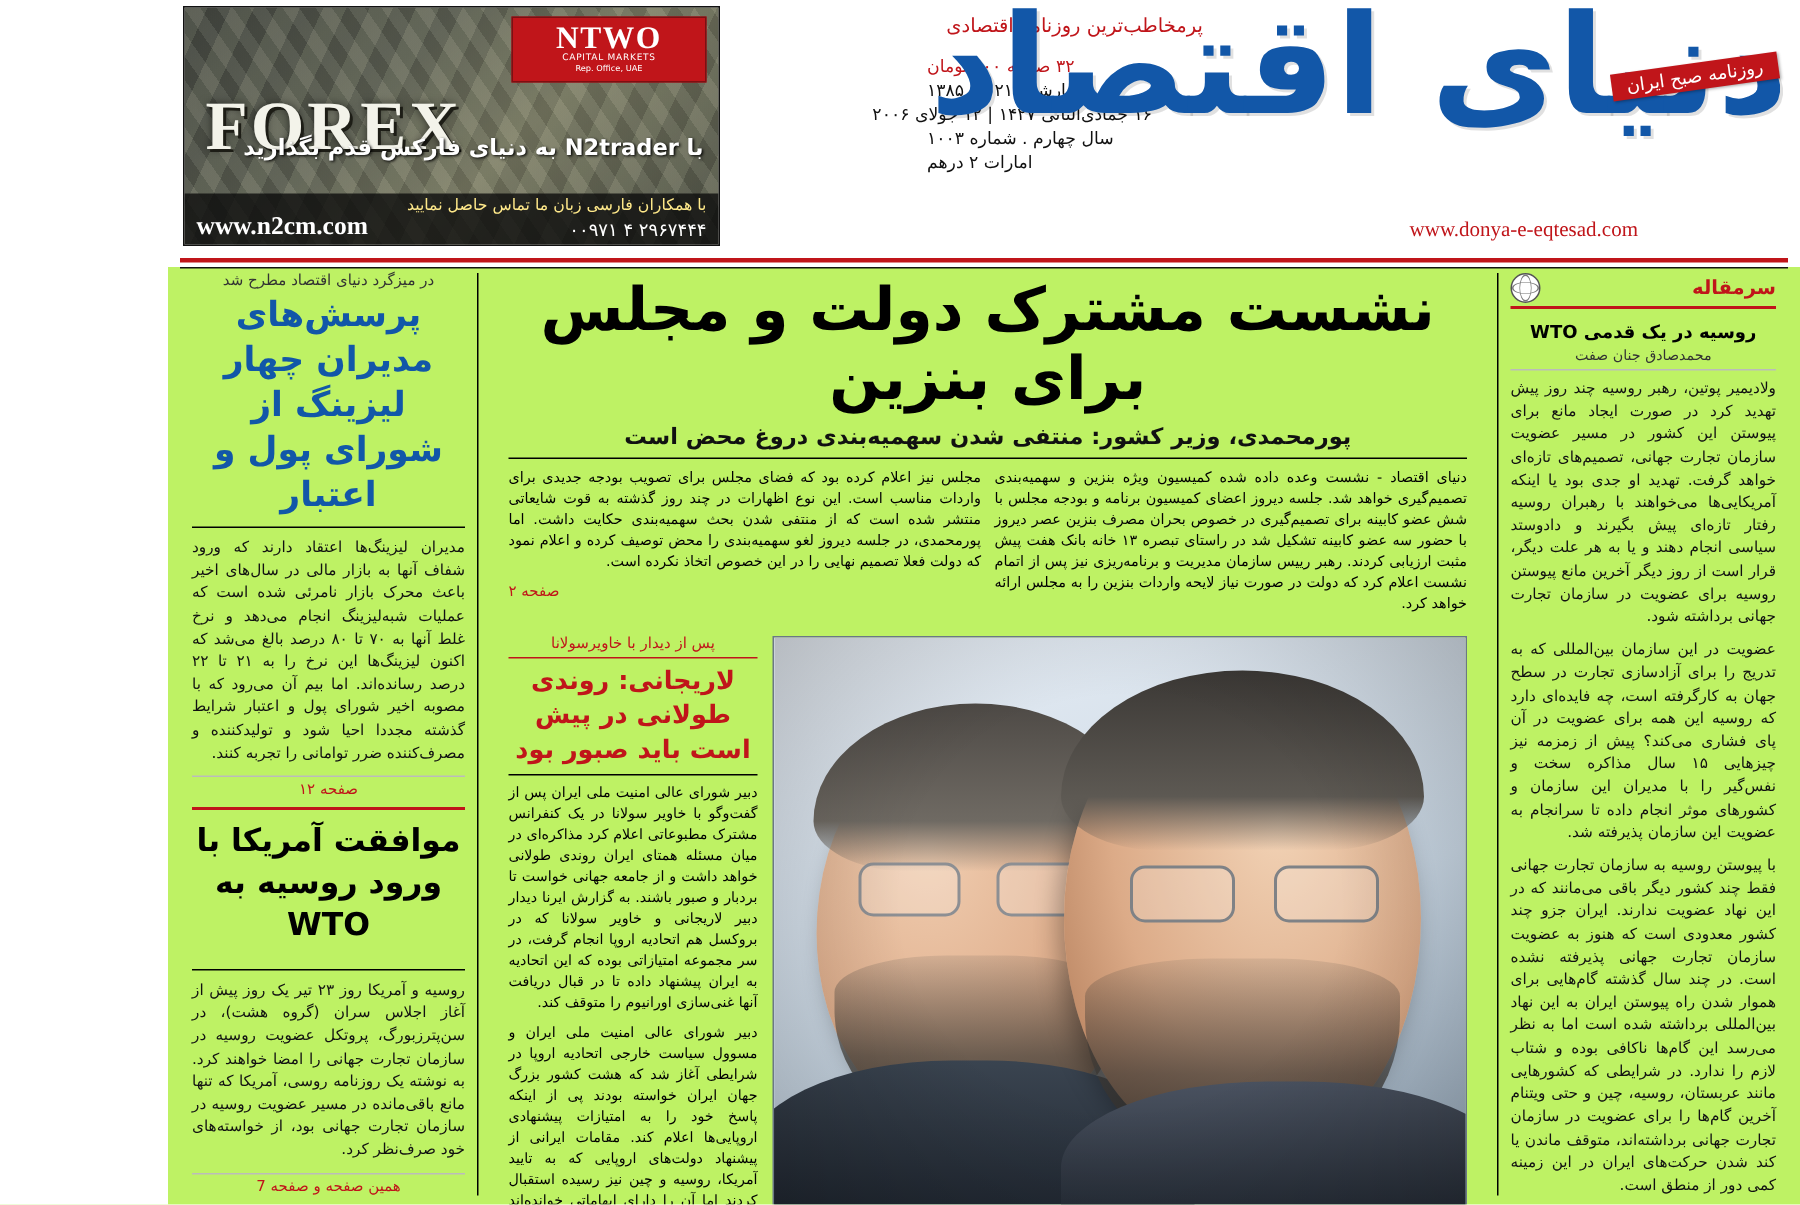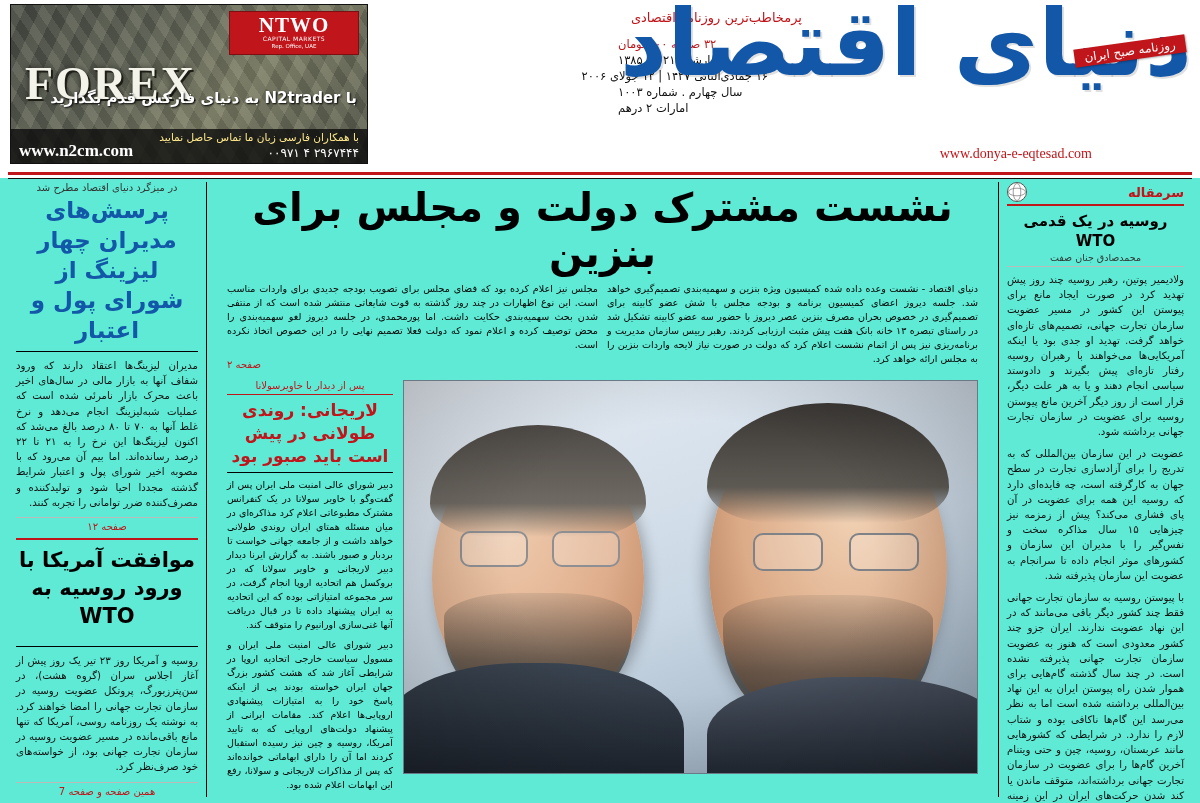--- a/index.html
+++ b/index.html
@@ -3,23 +3,23 @@
 <meta charset="utf-8">
 <style>
   * { box-sizing: border-box; }
   html, body {
     margin: 0; padding: 0;
     background: #ffffff;
     font-family: "DejaVu Sans", "Liberation Sans", sans-serif;
   }
   .page {
     position: relative;
-    width: 1200px;
+    width: 1088px;
     height: 803px;
-    background: #5eead4;
+    background: #bef264;
     overflow: hidden;
   }
 
   
   .masthead {
     position: absolute;
     top: 0; left: 0; right: 0;
     height: 178px;
     background: #ffffff;
   }
@@ -204,21 +204,21 @@
   }
   .globe:before, .globe:after {
     content: ""; position: absolute; inset: 0;
     border: 1px solid #777; border-radius: 50%;
   }
   .globe:before { transform: scaleX(.45); }
   .globe:after  { transform: scaleY(.45); }
 
   .edit-title {
     text-align: center;
-    font-size: 15px;
+    font-size: 12px;
     font-weight: bold;
     line-height: 20px;
     margin: 2px 0 1px;
     color: #000;
   }
   .edit-author {
     text-align: center;
     font-size: 9.5px;
     color: #333;
     margin-bottom: 5px;
@@ -520,20 +520,21 @@
       <div class="just">
         <p>ولادیمیر پوتین، رهبر روسیه چند روز پیش تهدید کرد در صورت ایجاد مانع برای پیوستن این کشور در مسیر عضویت سازمان تجارت جهانی، تصمیم‌های تازه‌ای خواهد گرفت. تهدید او جدی بود یا اینکه آمریکایی‌ها می‌خواهند با رهبران روسیه رفتار تازه‌ای پیش بگیرند و دادوستد سیاسی انجام دهند و یا به هر علت دیگر، قرار است از روز دیگر آخرین مانع پیوستن روسیه برای عضویت در سازمان تجارت جهانی برداشته شود.</p>
         <p>عضویت در این سازمان بین‌المللی که به تدریج را برای آزادسازی تجارت در سطح جهان به کارگرفته است، چه فایده‌ای دارد که روسیه این همه برای عضویت در آن پای فشاری می‌کند؟ پیش از زمزمه نیز چیزهایی ۱۵ سال مذاکره سخت و نفس‌گیر را با مدیران این سازمان و کشورهای موثر انجام داده تا سرانجام به عضویت این سازمان پذیرفته شد.</p>
         <p>با پیوستن روسیه به سازمان تجارت جهانی فقط چند کشور دیگر باقی می‌مانند که در این نهاد عضویت ندارند. ایران جزو چند کشور معدودی است که هنوز به عضویت سازمان تجارت جهانی پذیرفته نشده است. در چند سال گذشته گام‌هایی برای هموار شدن راه پیوستن ایران به این نهاد بین‌المللی برداشته شده است اما به نظر می‌رسد این گام‌ها ناکافی بوده و شتاب لازم را ندارد. در شرایطی که کشورهایی مانند عربستان، روسیه، چین و حتی ویتنام آخرین گام‌ها را برای عضویت در سازمان تجارت جهانی برداشته‌اند، متوقف ماندن یا کند شدن حرکت‌های ایران در این زمینه کمی دور از منطق است.</p>
       </div>
 
     </div>
 
     <div class="col-mid">
       <div class="lead-title">نشست مشترک دولت و مجلس برای بنزین</div>
+      <div class="lead-sub">پورمحمدی، وزیر کشور: منتفی شدن سهمیه‌بندی دروغ محض است</div>
 
       <div class="lead-cols">
         <div class="lc">
           <p>دنیای اقتصاد - نشست وعده داده شده کمیسیون ویژه بنزین و سهمیه‌بندی تصمیم‌گیری خواهد شد. جلسه دیروز اعضای کمیسیون برنامه و بودجه مجلس با شش عضو کابینه برای تصمیم‌گیری در خصوص بحران مصرف بنزین عصر دیروز با حضور سه عضو کابینه تشکیل شد در راستای تبصره ۱۳ خانه بانک هفت پیش مثبت ارزیابی کردند. رهبر رییس سازمان مدیریت و برنامه‌ریزی نیز پس از اتمام نشست اعلام کرد که دولت در صورت نیاز لایحه واردات بنزین را به مجلس ارائه خواهد کرد.</p>
         </div>
         <div class="lc">
           <p>مجلس نیز اعلام کرده بود که فضای مجلس برای تصویب بودجه جدیدی برای واردات مناسب است. این نوع اظهارات در چند روز گذشته به قوت شایعاتی منتشر شده است که از منتفی شدن بحث سهمیه‌بندی حکایت داشت. اما پورمحمدی، در جلسه دیروز لغو سهمیه‌بندی را محض توصیف کرده و اعلام نمود که دولت فعلا تصمیم نهایی را در این خصوص اتخاذ نکرده است.</p>
           <div class="jump">صفحه ۲</div>
         </div>
       </div>

